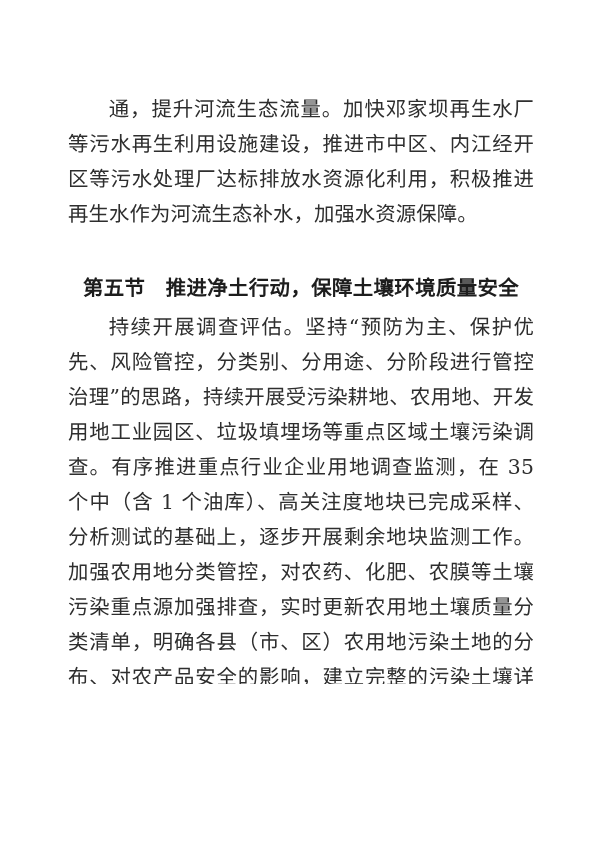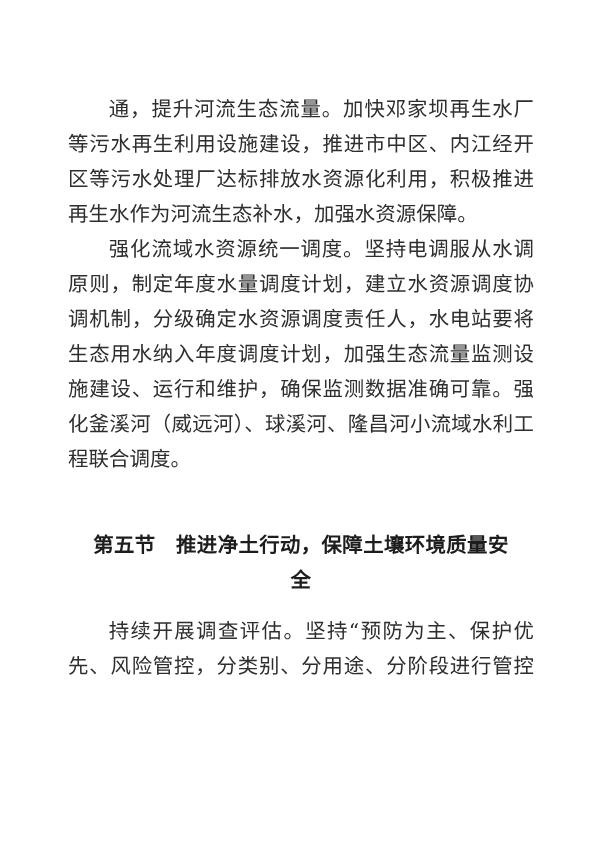--- a/index.html
+++ b/index.html
@@ -35,21 +35,21 @@
     text-align-last: left;
     text-justify: inter-character;
     letter-spacing: 0.1px;
     text-indent: 2em;
     word-break: break-all;
     font-weight: 400;
   }
 
   
   .section-heading {
-    margin: 16px;
+    margin: 4px;
     padding-top: 35px;
     font-family: Liberation Sans, sans-serif;
     font-size: 20.4px;
     line-height: 35px;
     font-weight: 700;
     color: #1d1d1d;
     text-align: center;
     letter-spacing: 0.4px;
     text-indent: 0;
   }
@@ -75,21 +75,20 @@
 </style>
 </head>
 <body>
 
 <div class="page">
 
   <div class="doc-body">
 
     <p class="para">通，提升河流生态流量。加快邓家坝再生水厂等污水再生利用设施建设，推进市中区、内江经开区等污水处理厂达标排放水资源化利用，积极推进再生水作为河流生态补水，加强水资源保障。</p>
 
-    <p class="para">强化流域水资源统一调度。坚持电调服从水调原则，制定年度水量调度计划，建立水资源调度协调机制，分级确定水资源调度责任人，水电站要将生态用水纳入年度调度计划，加强生态流量监测设施建设、运行和维护，确保监测数据准确可靠。强化釜溪河（威远河）、球溪河、隆昌河小流域水利工程联合调度。</p>
 
     <h2 class="section-heading"><span>第五节</span><span class="heading-gap"></span><span>推进净土行动，保障土壤环境质量安全</span></h2>
 
 
     <p class="para">持续开展调查评估。坚持“预防为主、保护优先、风险管控，分类别、分用途、分阶段进行管控治理”的思路，持续开展受污染耕地、农用地、开发用地工业园区、垃圾填埋场等重点区域土壤污染调查。有序推进重点行业企业用地调查监测，在 35 个中（含 1 个油库）、高关注度地块已完成采样、分析测试的基础上，逐步开展剩余地块监测工作。加强农用地分类管控，对农药、化肥、农膜等土壤污染重点源加强排查，实时更新农用地土壤质量分类清单，明确各县（市、区）农用地污染土地的分布、对农产品安全的影响，建立完整的污染土壤详查清单，定期排查土壤污染隐患，开展监测，保障优先保护类耕地土壤环境质量。</p>
 
   </div>
 
   <div class="page-number">—43—</div>
 

